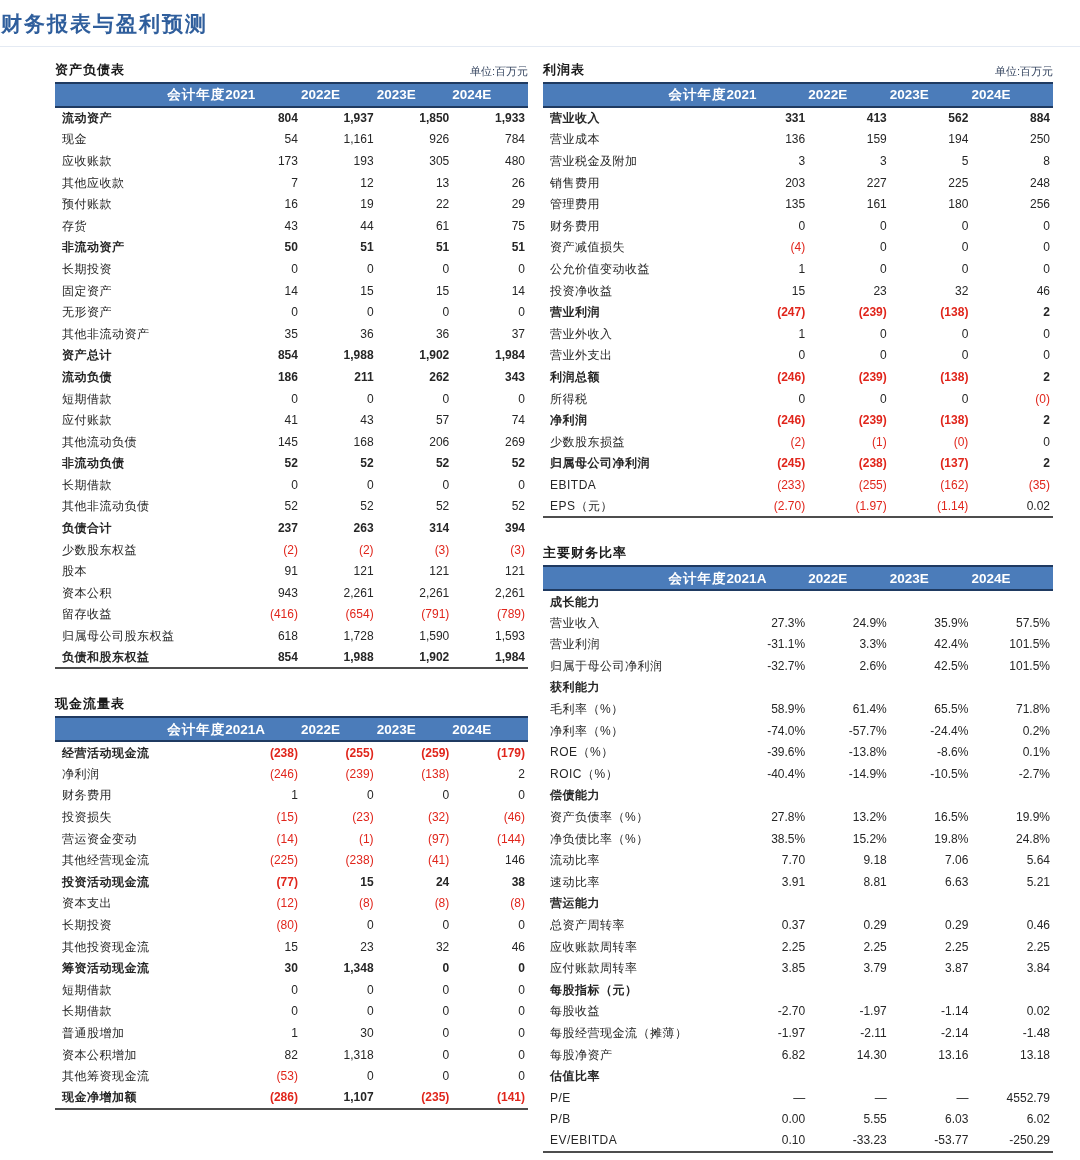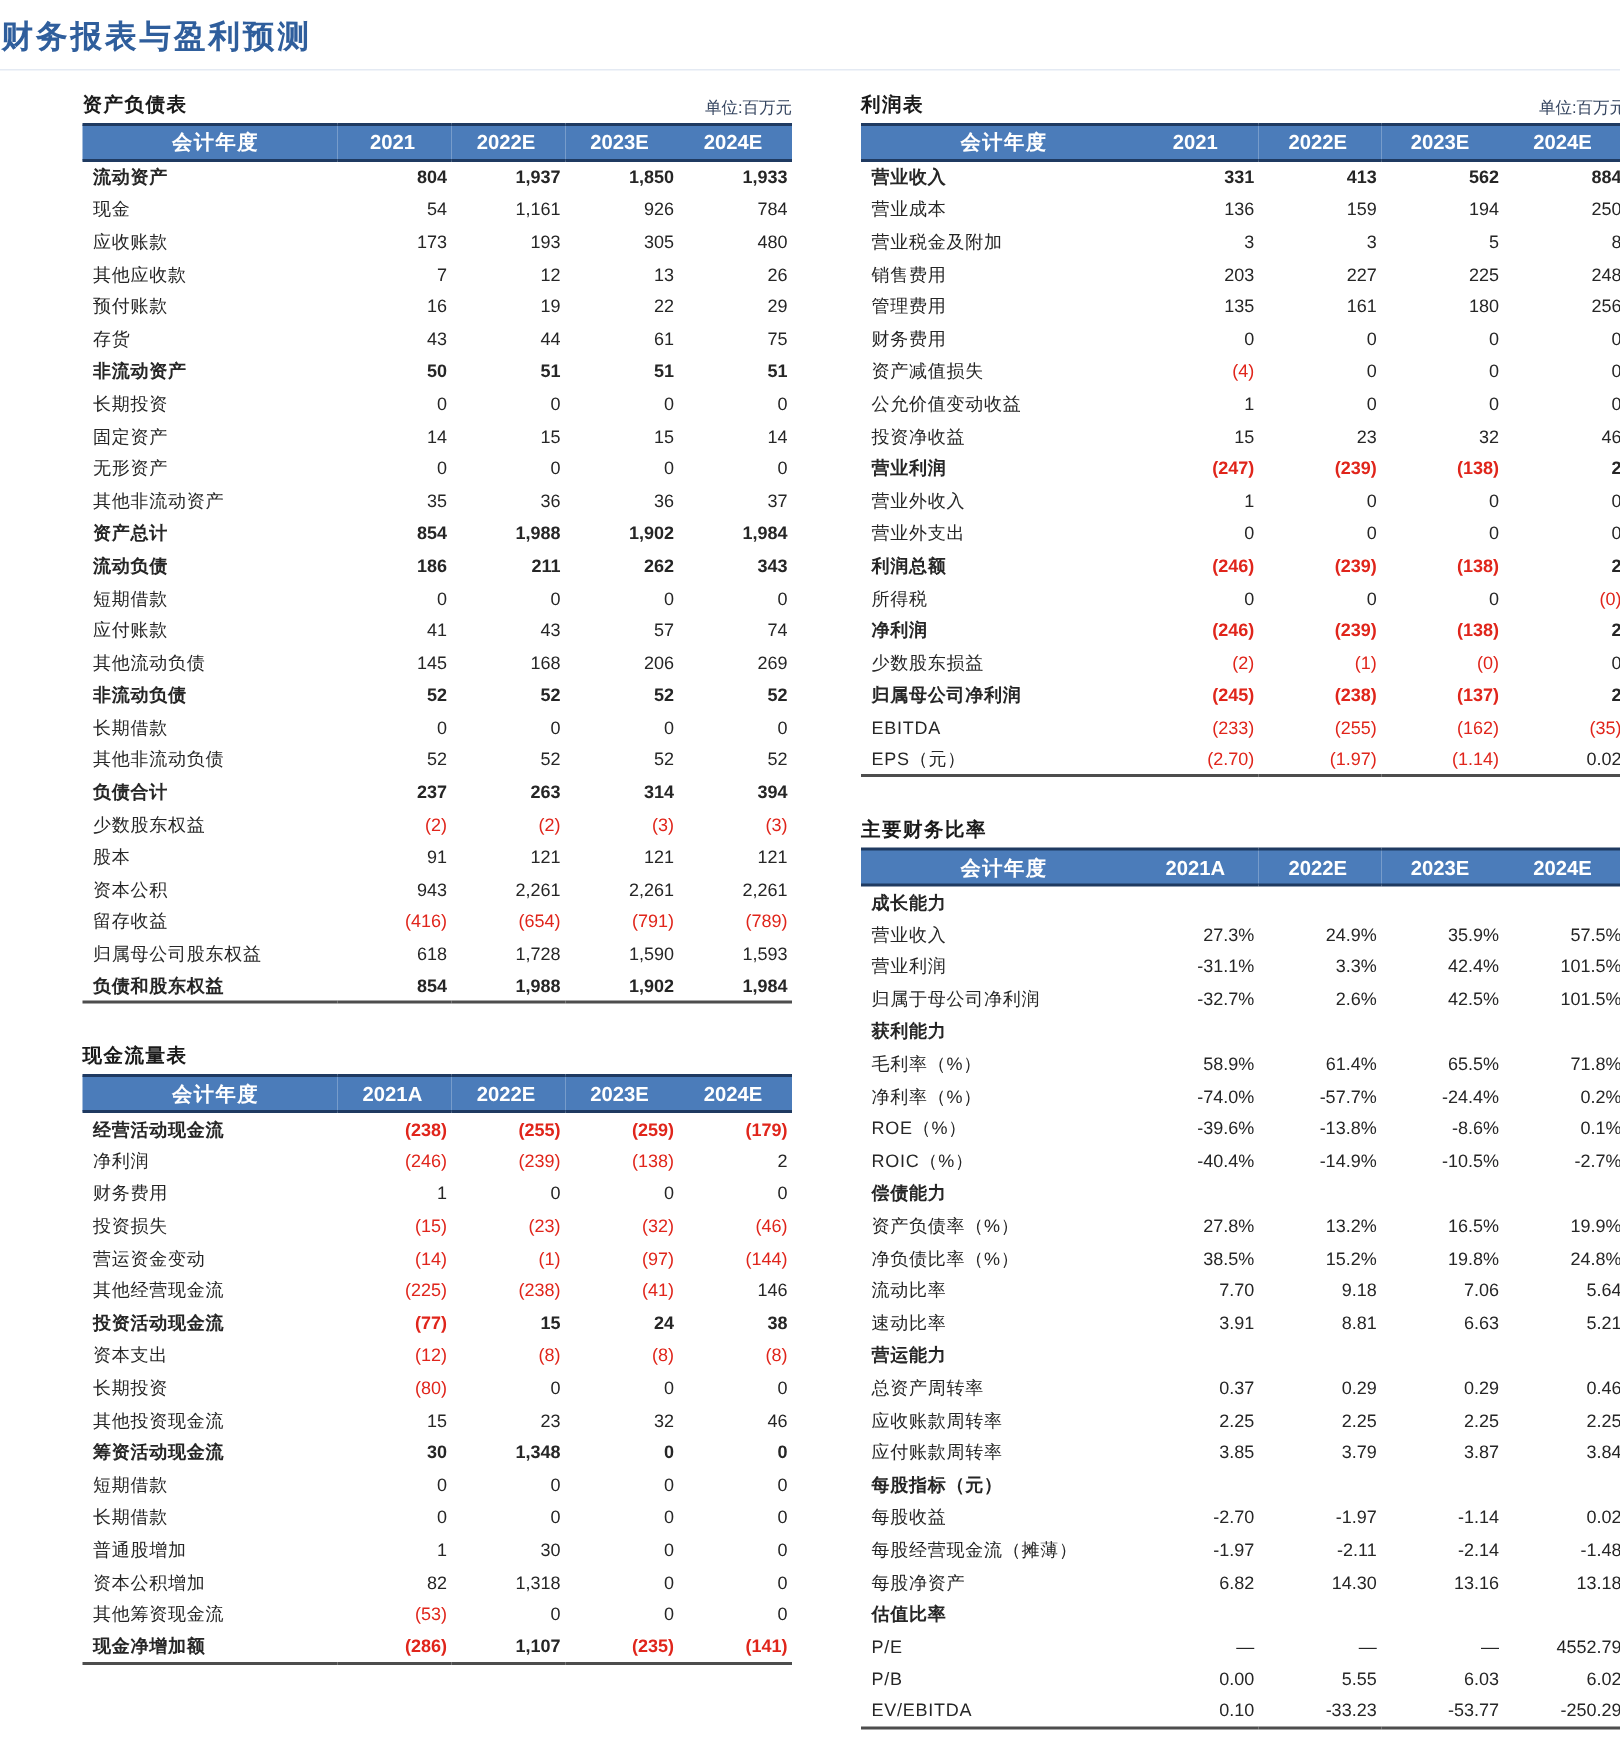--- a/index.html
+++ b/index.html
@@ -7,43 +7,43 @@
   .page {
     width: 1080px; height: 1160px; background: #fff;
     position: relative; overflow: hidden;
   }
   .page-title {
     padding: 10px 0 6px 1px;
     font-size: 21px; font-weight: bold; letter-spacing: 2px;
     color: #2f5e9c;
   }
   .title-rule { border-top: 1px solid #e4eaf3; margin: 2px 0 8px 0; }
-  .columns { display: flex; padding: 0 12px 0 55px; gap: 46px; }
+  .columns { display: flex; padding: 0 12px 0 55px; gap: 15px; }
   .col-left  { width: 473px; flex: none; }
   .col-right { width: 510px; flex: none; }
   .tbl-block { margin-top: 4px; }
   .tbl-block + .tbl-block { margin-top: 24px; }
   .tbl-caption {
     display: flex; justify-content: space-between; align-items: flex-end;
     height: 20px; margin-bottom: 3px;
   }
   .tbl-title { font-size: 13px; font-weight: bold; color: #1a1a1a; letter-spacing: 1px; }
   .tbl-unit  { font-size: 11px; color: #33435e; }
   table { width: 100%; border-collapse: collapse; table-layout: fixed; }
   col.c-label { width: 36%; }
   col.c-val   { width: 16%; }
   thead th {
     background: #4b7cba; color: #ffffff;
     font-size: 13.5px; font-weight: bold;
     height: 24px; line-height: 1;
     border-top: 2px solid #1f3a61; border-bottom: 2px solid #1f3a61;
     white-space: nowrap;
   }
-  thead th.h-label { text-align: center; padding-left: 7px; letter-spacing: 1px; }
-  thead th.h-val   { text-align: center; padding-right: 3px; }
+  thead th.h-label { text-align: right; padding-left: 7px; letter-spacing: 1px; }
+  thead th.h-val   { text-align: left; padding-right: 3px; }
   tbody td {
     height: 21.6px; line-height: 1; font-size: 12px; color: #262626;
     white-space: nowrap; overflow: hidden;
   }
   tbody td.t-label { text-align: left; padding-left: 7px; letter-spacing: 0.5px; }
   tbody td.t-val   { text-align: right; padding-right: 3px; }
   tbody tr.bold td { font-weight: bold; }
   tbody tr:last-child td { border-bottom: 2px solid #4d4d4d; }
   td.neg { color: #e0251b; }
   .source-note {

